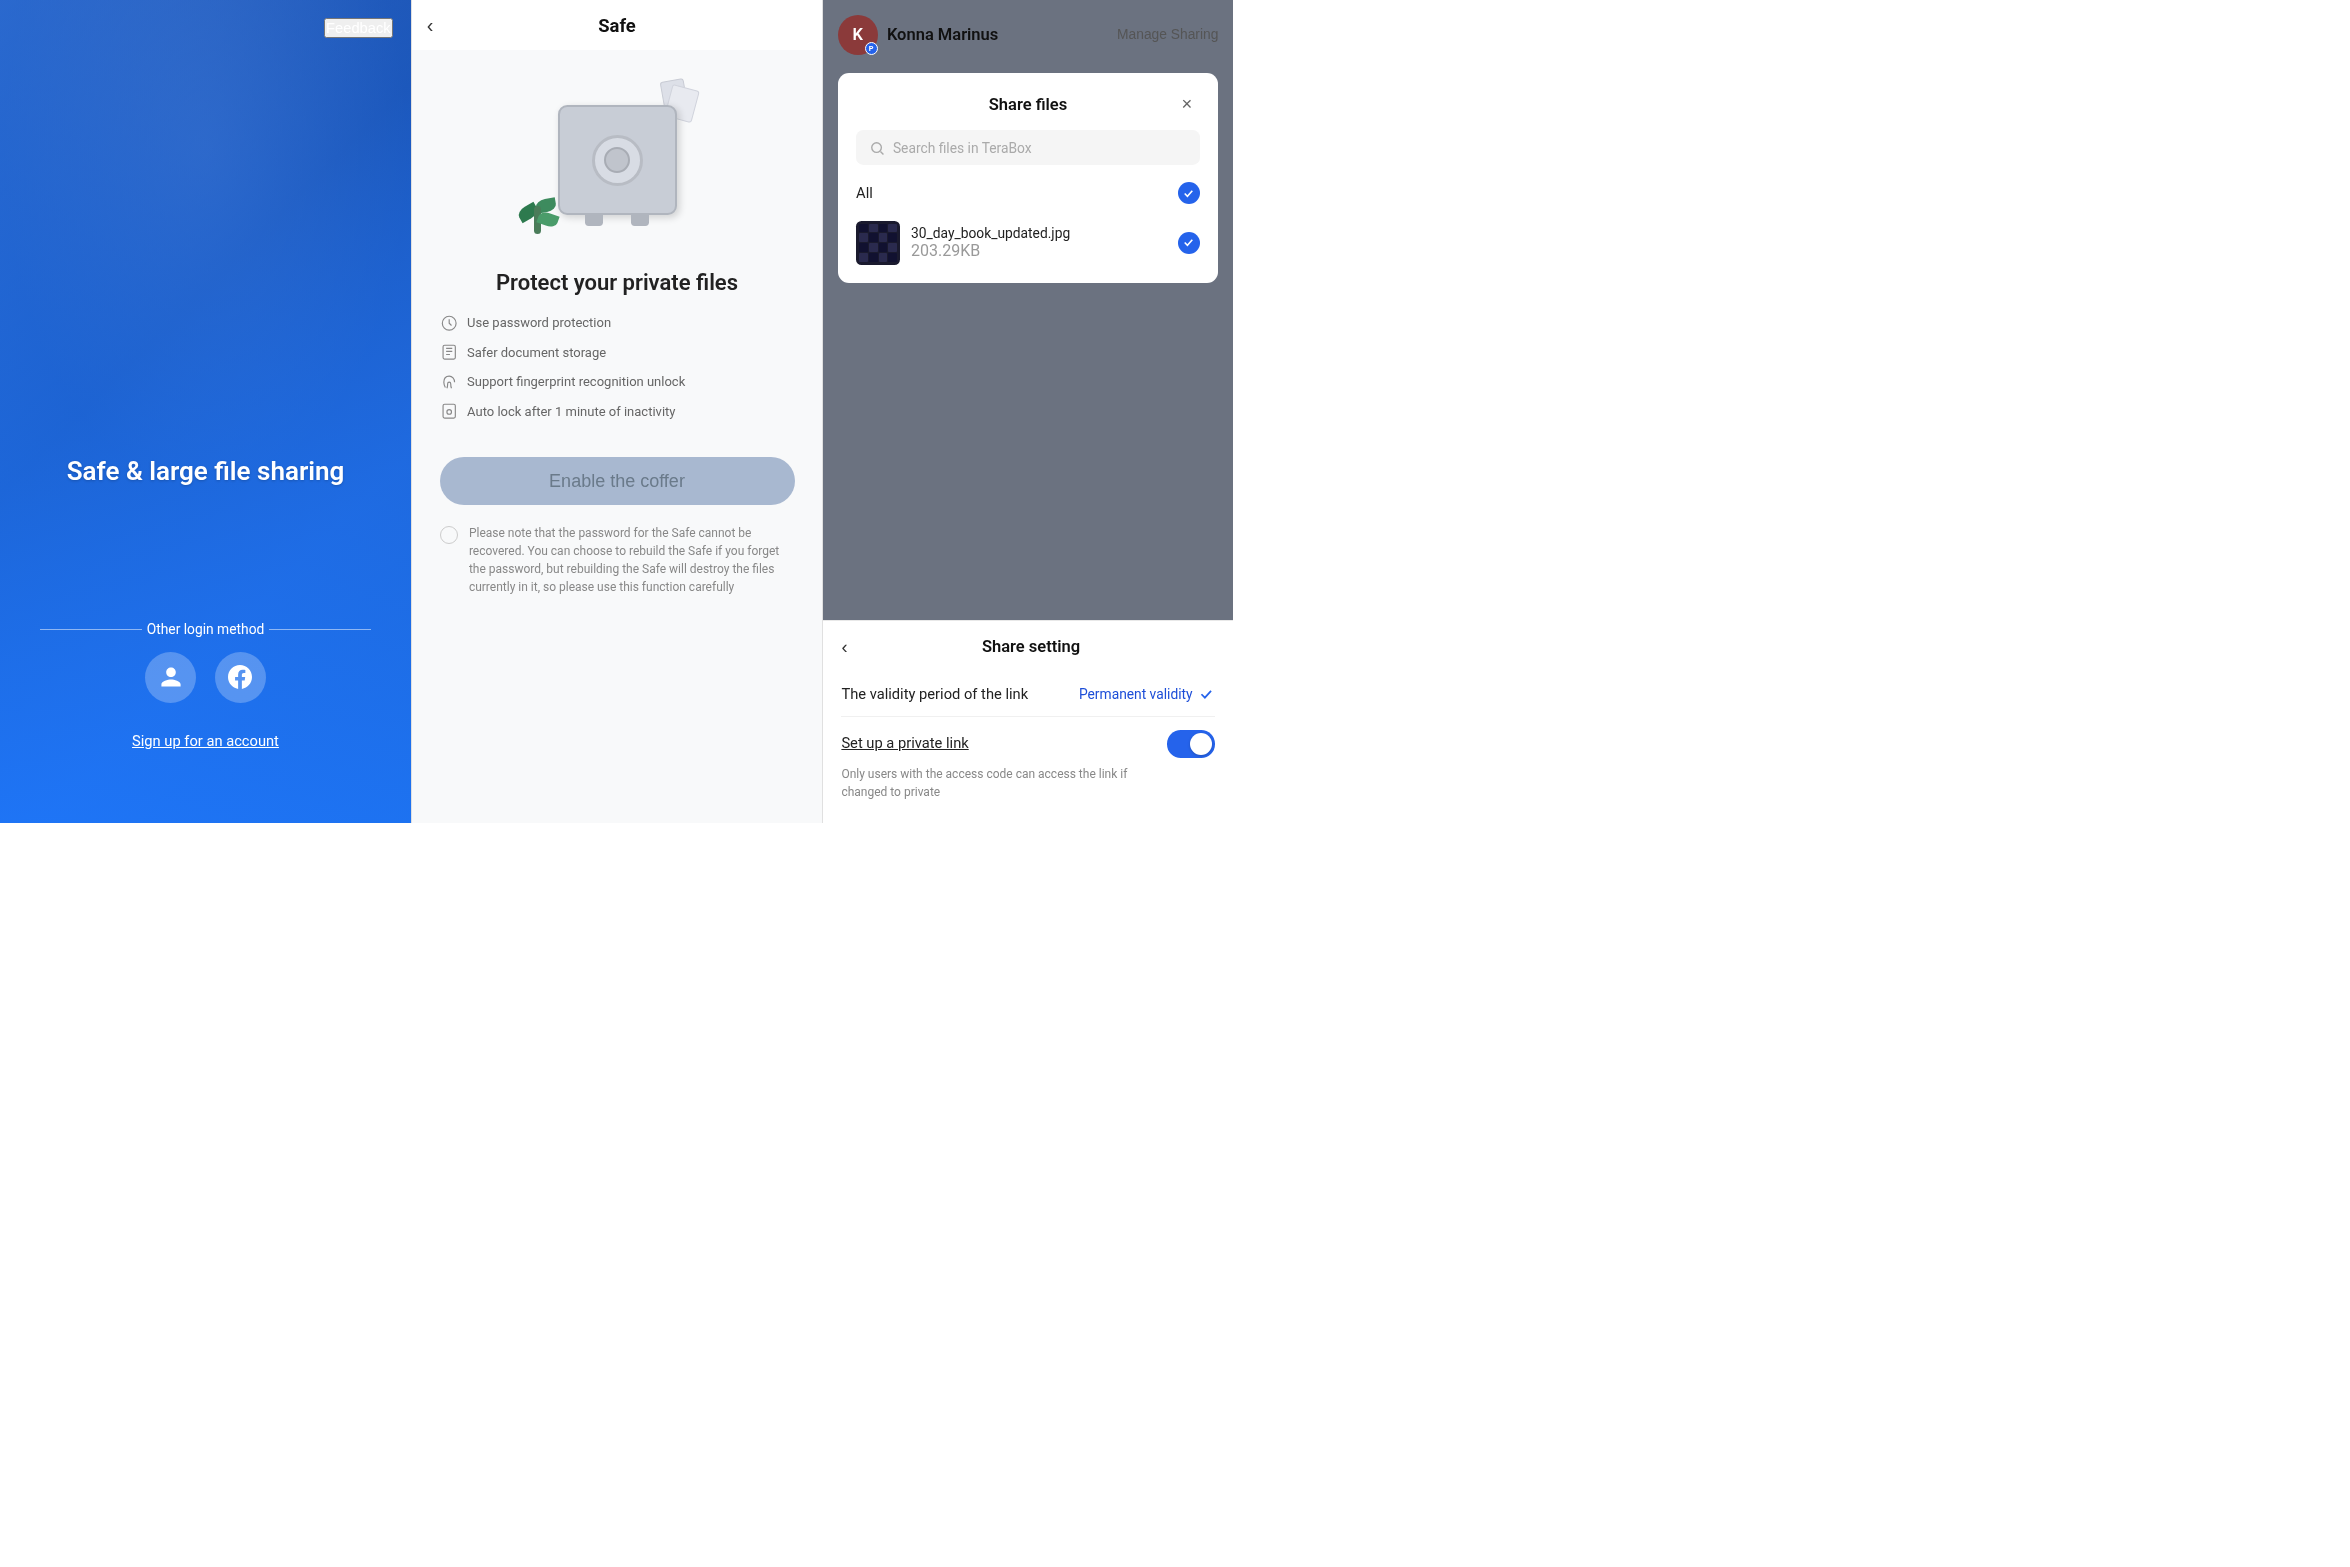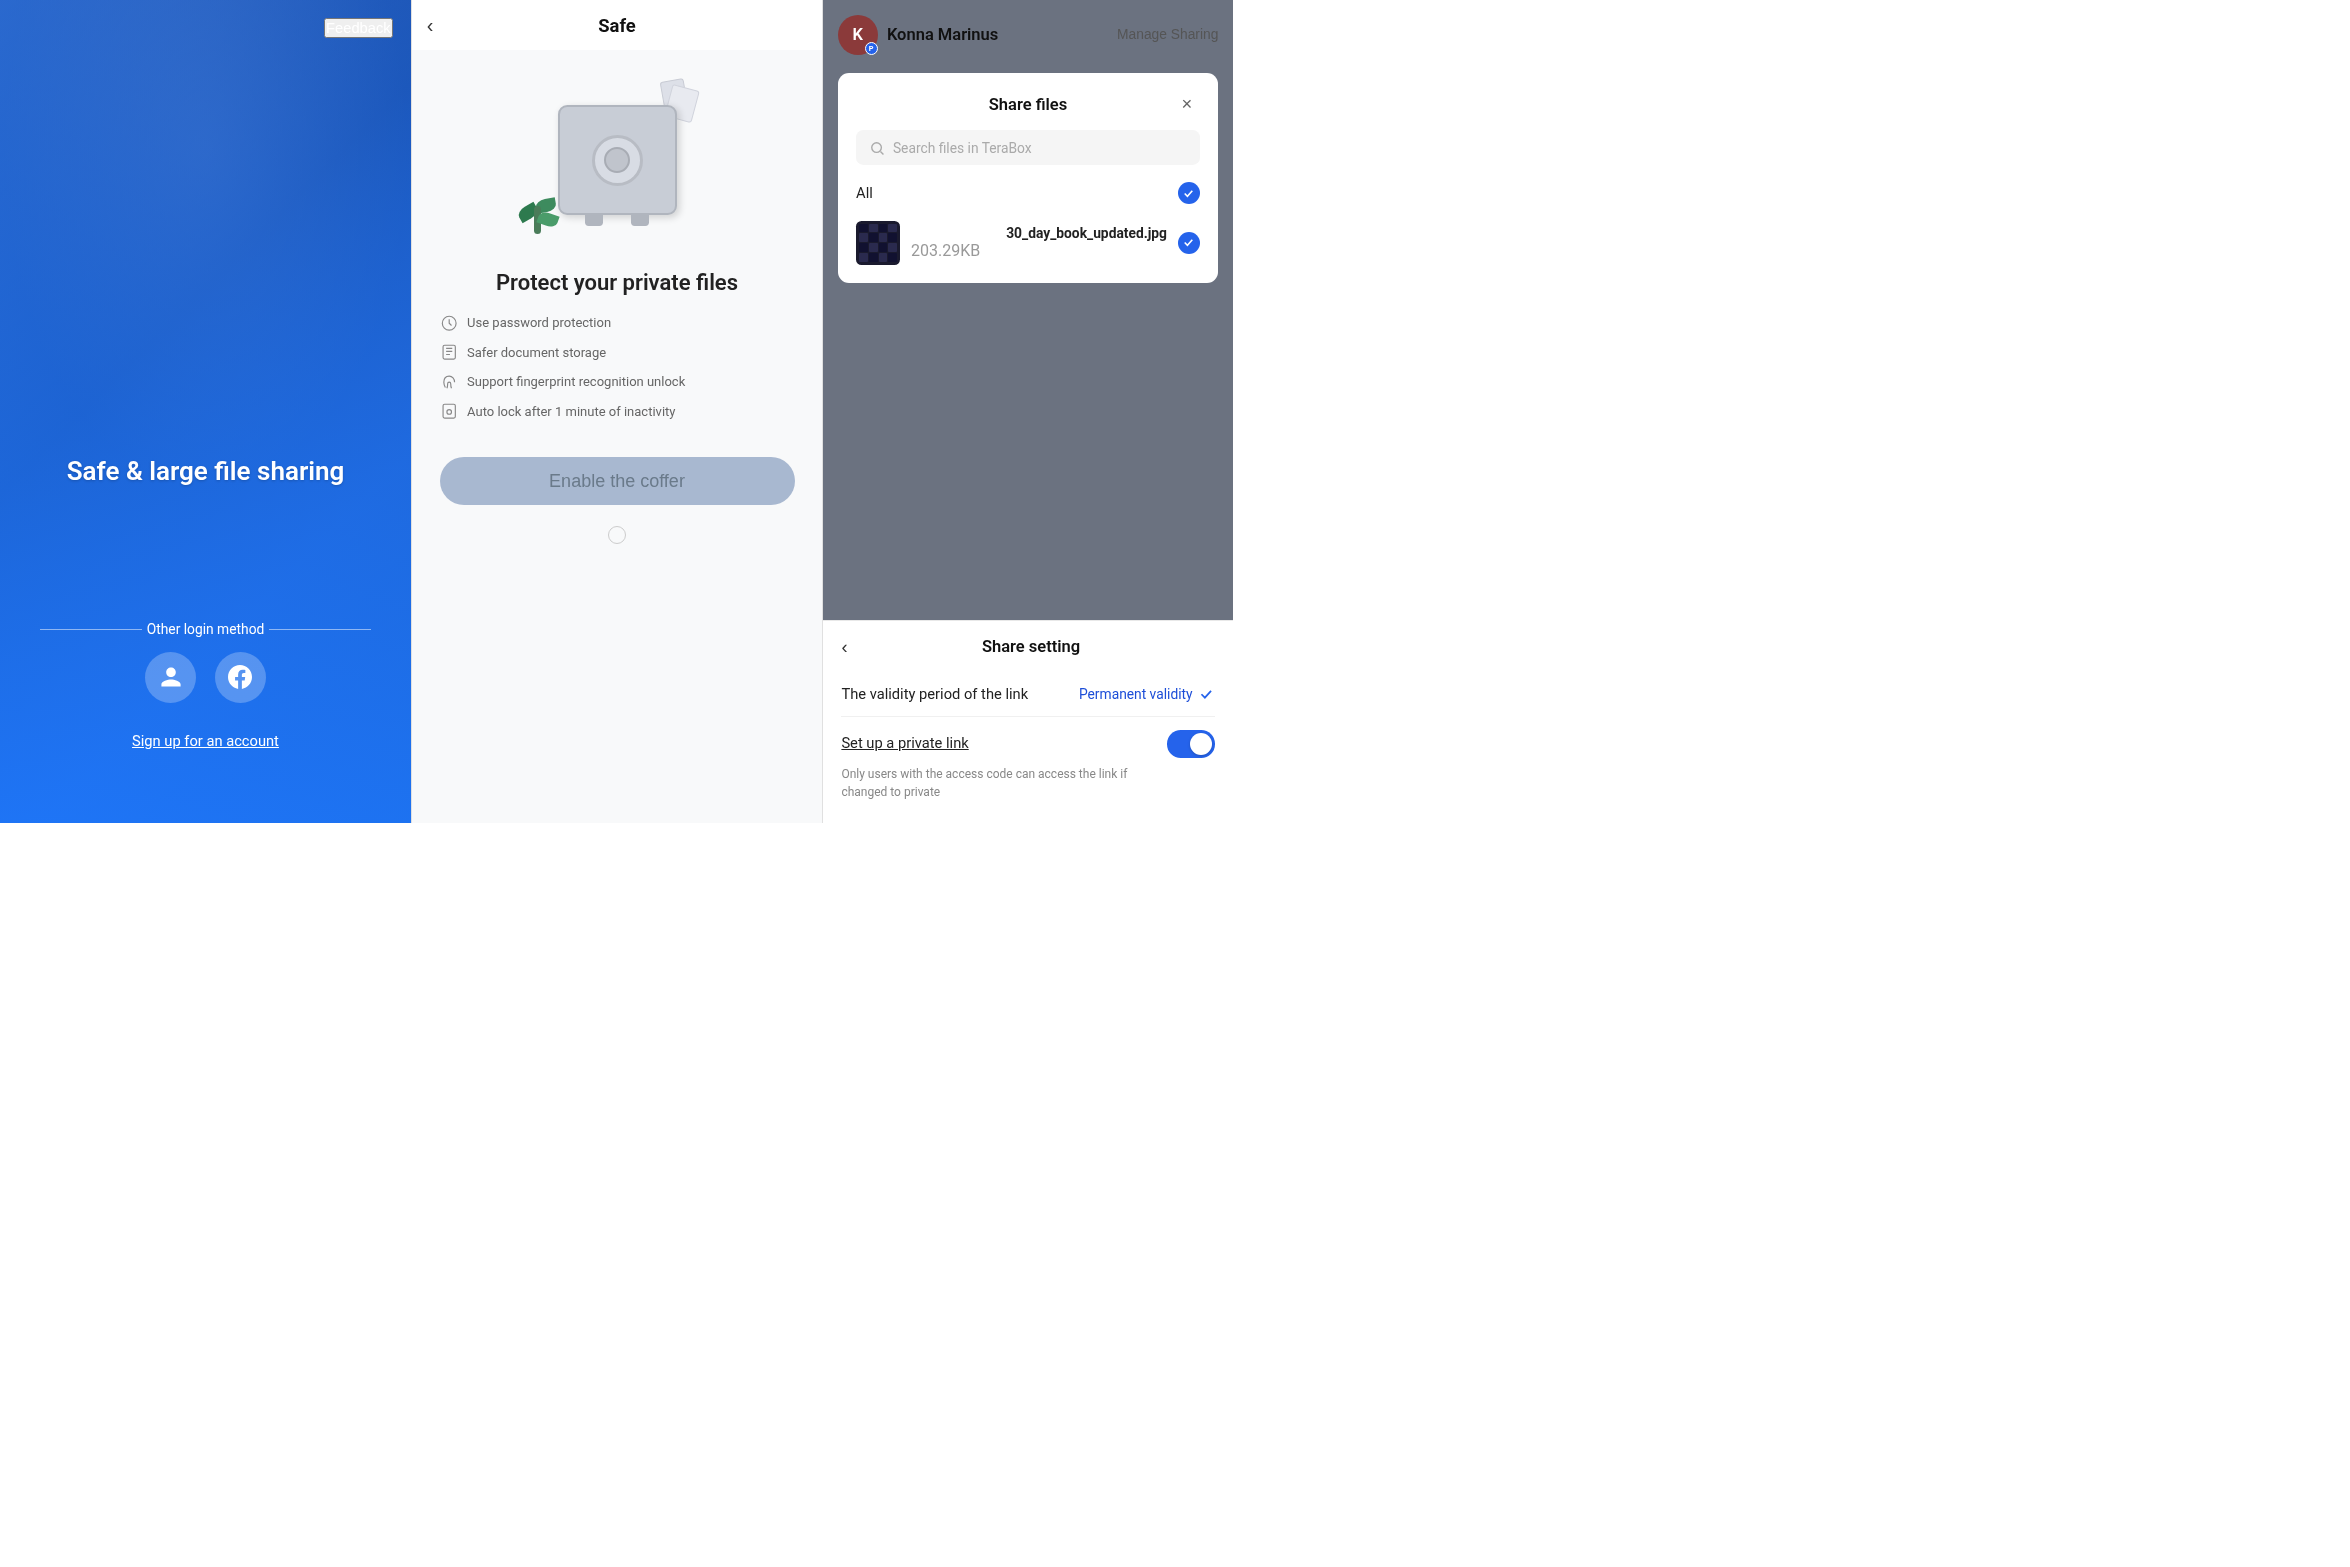--- a/index.html
+++ b/index.html
@@ -490,22 +490,21 @@
     }
     .thumb-cell {
       background: #2a2a4e;
       border-radius: 0.9px;
     }
     .thumb-cell.dark { background: #111130; }
     .file-info { flex: 1; }
     .file-name {
       font-size: 13.8px;
       color: #222;
-      font-weight: 700;
-      text-align: right;
+      font-weight: 400;
     }
     .file-size {
       font-size: 16px;
       color: #999;
     }
 
     
     .share-setting-sheet {
       background: white;
       border-top: 0.9px solid #e8e8e8;
@@ -683,20 +682,21 @@
           <circle cx="12" cy="13" r="3"></circle>
       </svg>
       <span>Auto lock after 1 minute of inactivity</span>
     </div>
   </div>
 
   <button class="safe-enable-btn">Enable the coffer</button>
 
   <div class="safe-notice">
     <div class="safe-notice-radio"></div>
+    <p class="safe-notice-text">Please note that the password for the Safe cannot be recovered. You can choose to rebuild the Safe if you forget the password, but rebuilding the Safe will destroy the files currently in it, so please use this function carefully</p>
   </div>
 </div>
 
 <div class="panel-share">
   <div class="share-top">
     <div class="share-top-header">
       <div class="user-info">
         <div class="user-avatar">
           <span>K</span>
           <div class="user-avatar-badge">P</div>

